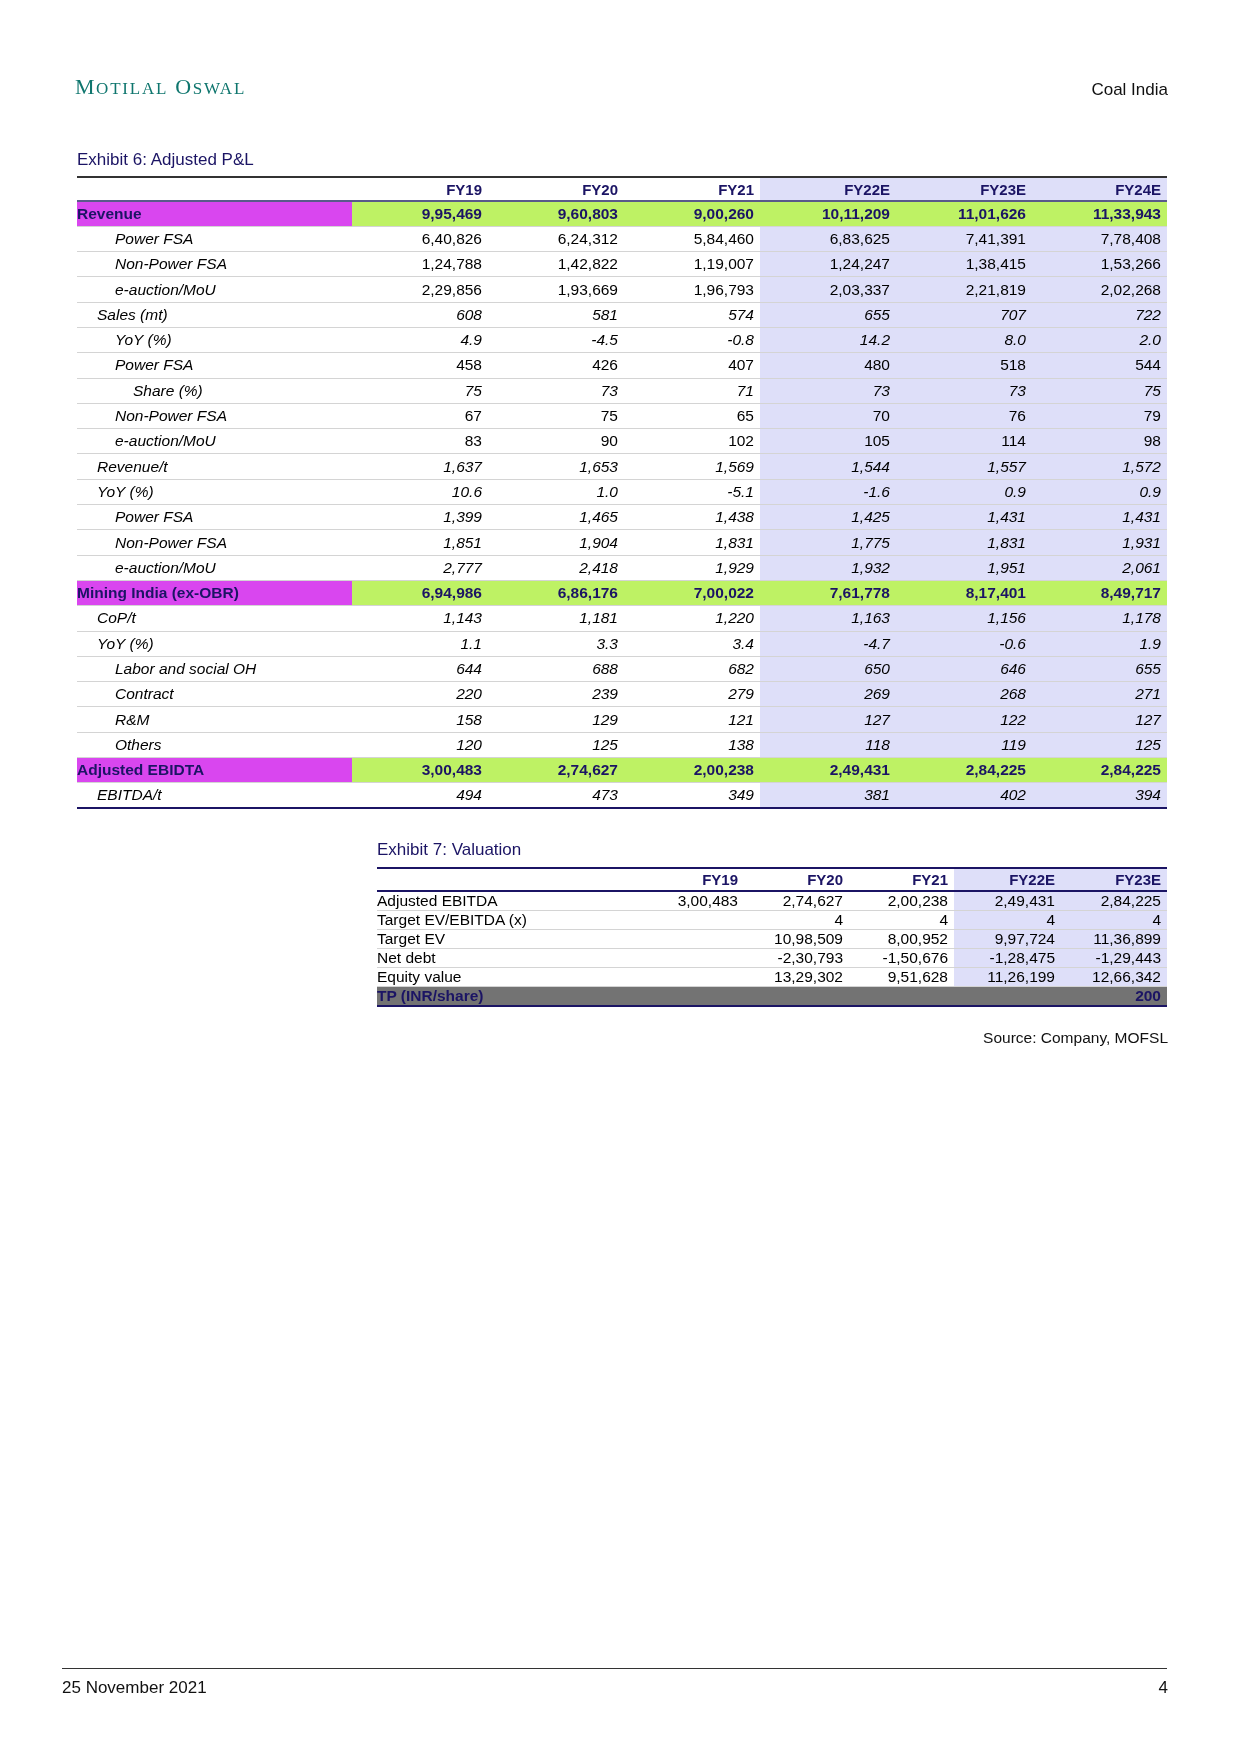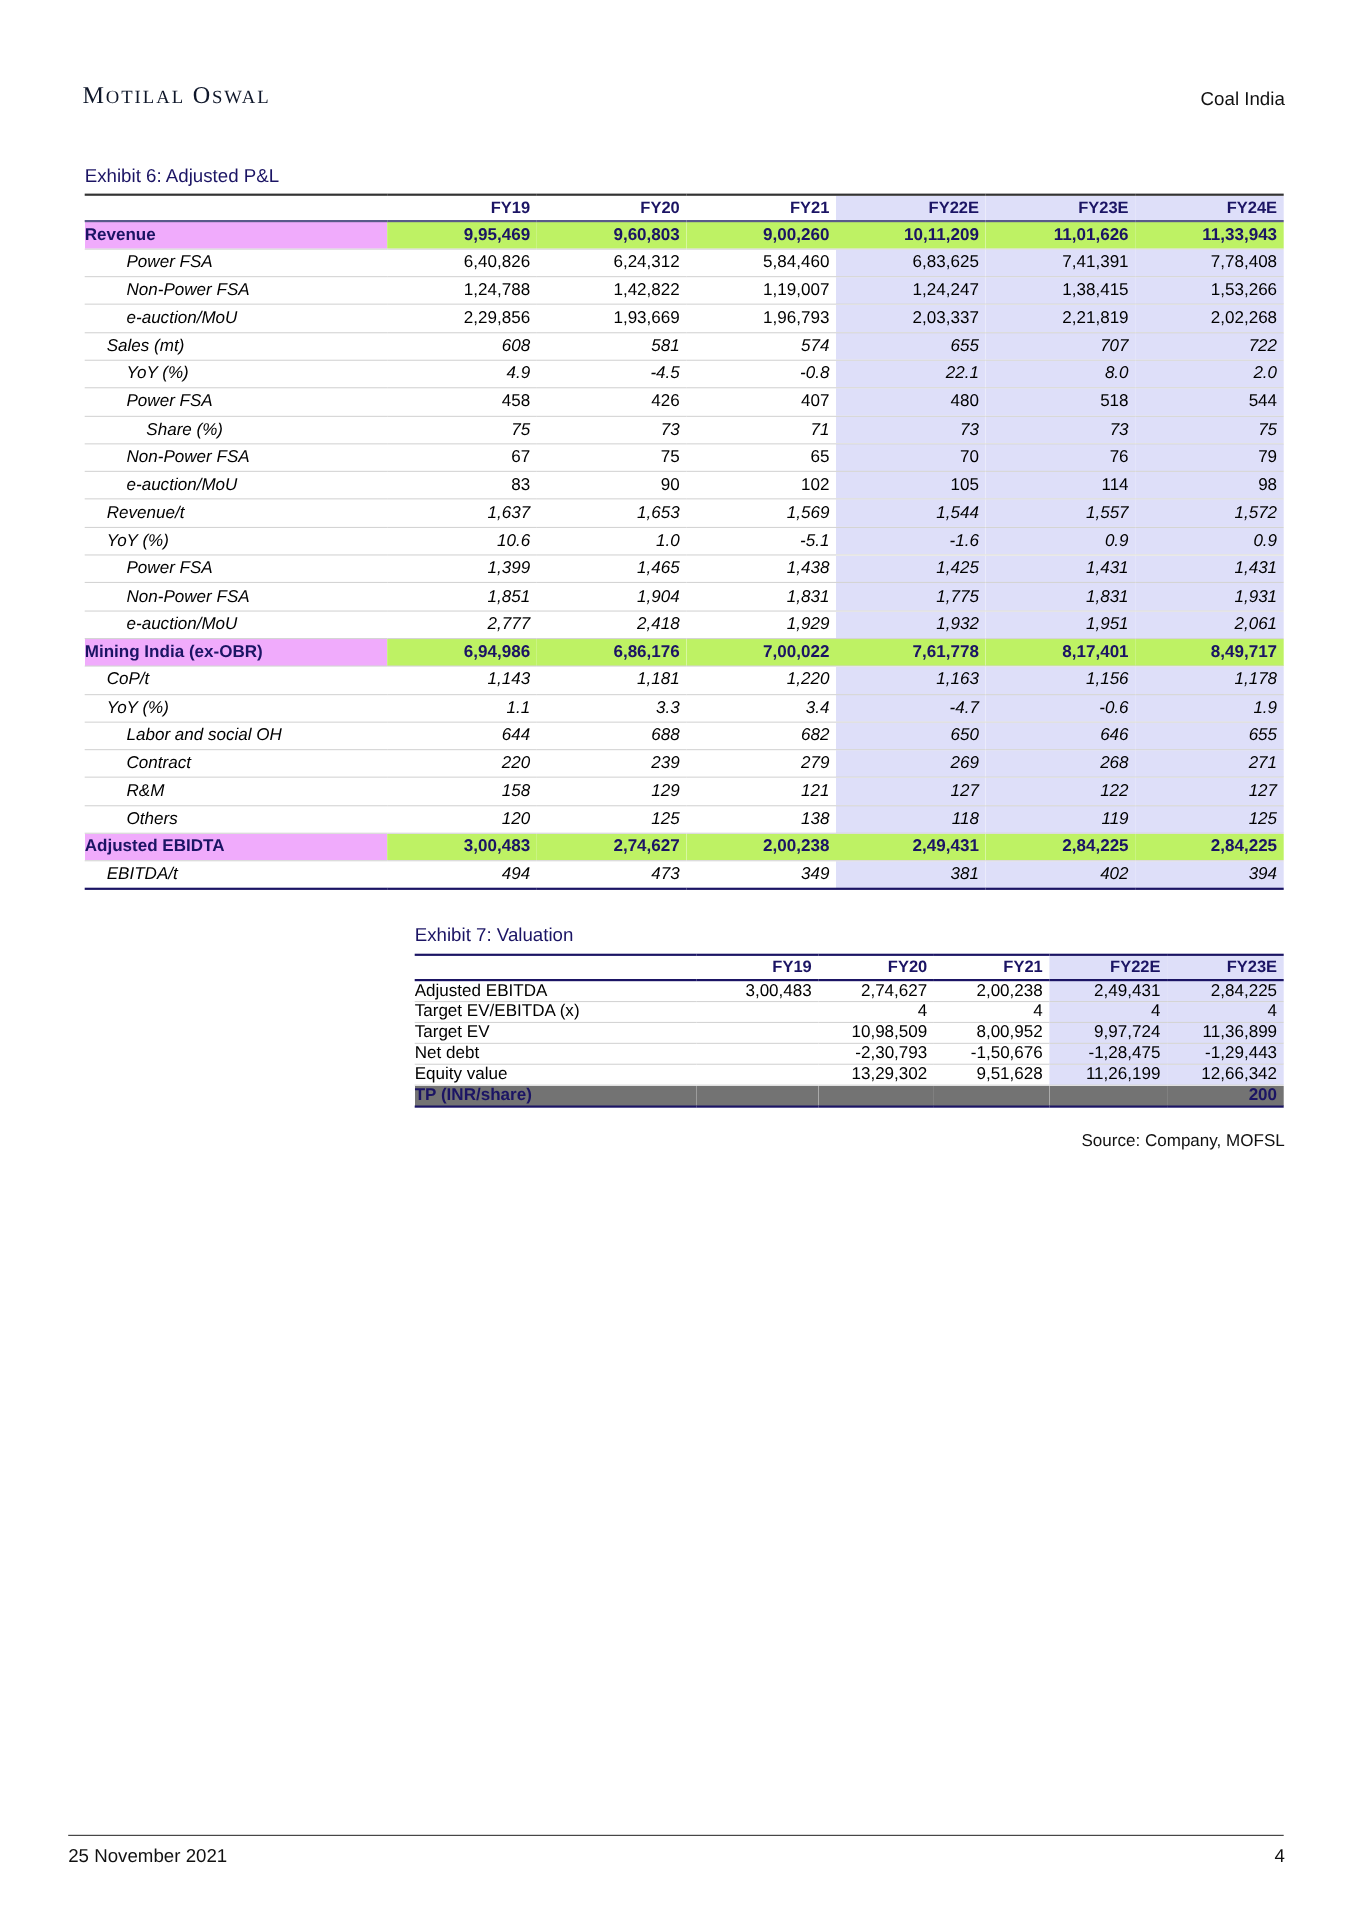--- a/index.html
+++ b/index.html
@@ -1,34 +1,34 @@
 <!DOCTYPE html>
 <html><head>
 <meta charset="utf-8">
 <style>
   * { box-sizing: border-box; margin: 0; padding: 0; }
   html, body { width: 1241px; height: 1755px; background: #ffffff; }
   body { position: relative; font-family: "Liberation Sans", "DejaVu Sans", sans-serif; color: #000; overflow: hidden; }
 
-  .brand { position: absolute; left: 75px; top: 74px; font-family: "Liberation Serif", "DejaVu Serif", serif; font-size: 22px; letter-spacing: 1.5px; color: #0f172a; }
+  .brand { position: absolute; left: 75px; top: 74px; font-family: "Liberation Serif", "DejaVu Serif", serif; font-size: 22px; letter-spacing: 1.5px; color: #0f766e; }
   .brand .sc { font-size: 17px; letter-spacing: 1.8px; }
   .doc-title { position: absolute; right: 73px; top: 80px; font-size: 17px; color: #111; }
 
   .exhibit-title { position: absolute; font-weight: normal; color: #1b1464; font-size: 17px; }
 
   table { border-collapse: collapse; position: absolute; font-size: 15.5px; table-layout: fixed; }
   td, th { padding: 0 6px; white-space: nowrap; overflow: hidden; }
 
   
   #pnl { left: 77px; top: 176px; width: 1090px; border-top: 2px solid #333; }
   #pnl th { height: 24px; font-weight: bold; color: #1b1464; text-align: right; border-bottom: 2px solid #5a5a8a; font-size: 15px; }
   #pnl td { height: 25.3px; text-align: right; border-bottom: 1.5px solid #d4d4d4; }
   #pnl td.label { text-align: left; padding-left: 0; }
   #pnl tr.major td { background: #bef264; font-weight: bold; color: #1b1464; }
-  #pnl tr.major td.label { background: #f0abfc; }
+  #pnl tr.major td.label { background: #d946ef; }
   #pnl .fc { background: #dedff9; }
   #pnl tr.it td { font-style: italic; }
   #pnl tr.it-label td.label { font-style: italic; }
   #pnl tr.last td { border-bottom: 2px solid #1b1464; }
   .ind1 { padding-left: 20px !important; }
   .ind2 { padding-left: 38px !important; }
   .ind3 { padding-left: 56px !important; }
 
   
   #val { left: 377px; top: 867px; width: 790px; border-top: 2px solid #1b1464; }
@@ -119,21 +119,21 @@
         <td class="">574</td>
         <td class="fc">655</td>
         <td class="fc">707</td>
         <td class="fc">722</td>
       </tr>
       <tr class="it">
         <td class="label ind2">YoY (%)</td>
         <td class="">4.9</td>
         <td class="">-4.5</td>
         <td class="">-0.8</td>
-        <td class="fc">22.1</td>
+        <td class="fc">14.2</td>
         <td class="fc">8.0</td>
         <td class="fc">2.0</td>
       </tr>
       <tr class="it-label">
         <td class="label ind2">Power FSA</td>
         <td class="">458</td>
         <td class="">426</td>
         <td class="">407</td>
         <td class="fc">480</td>
         <td class="fc">518</td>

